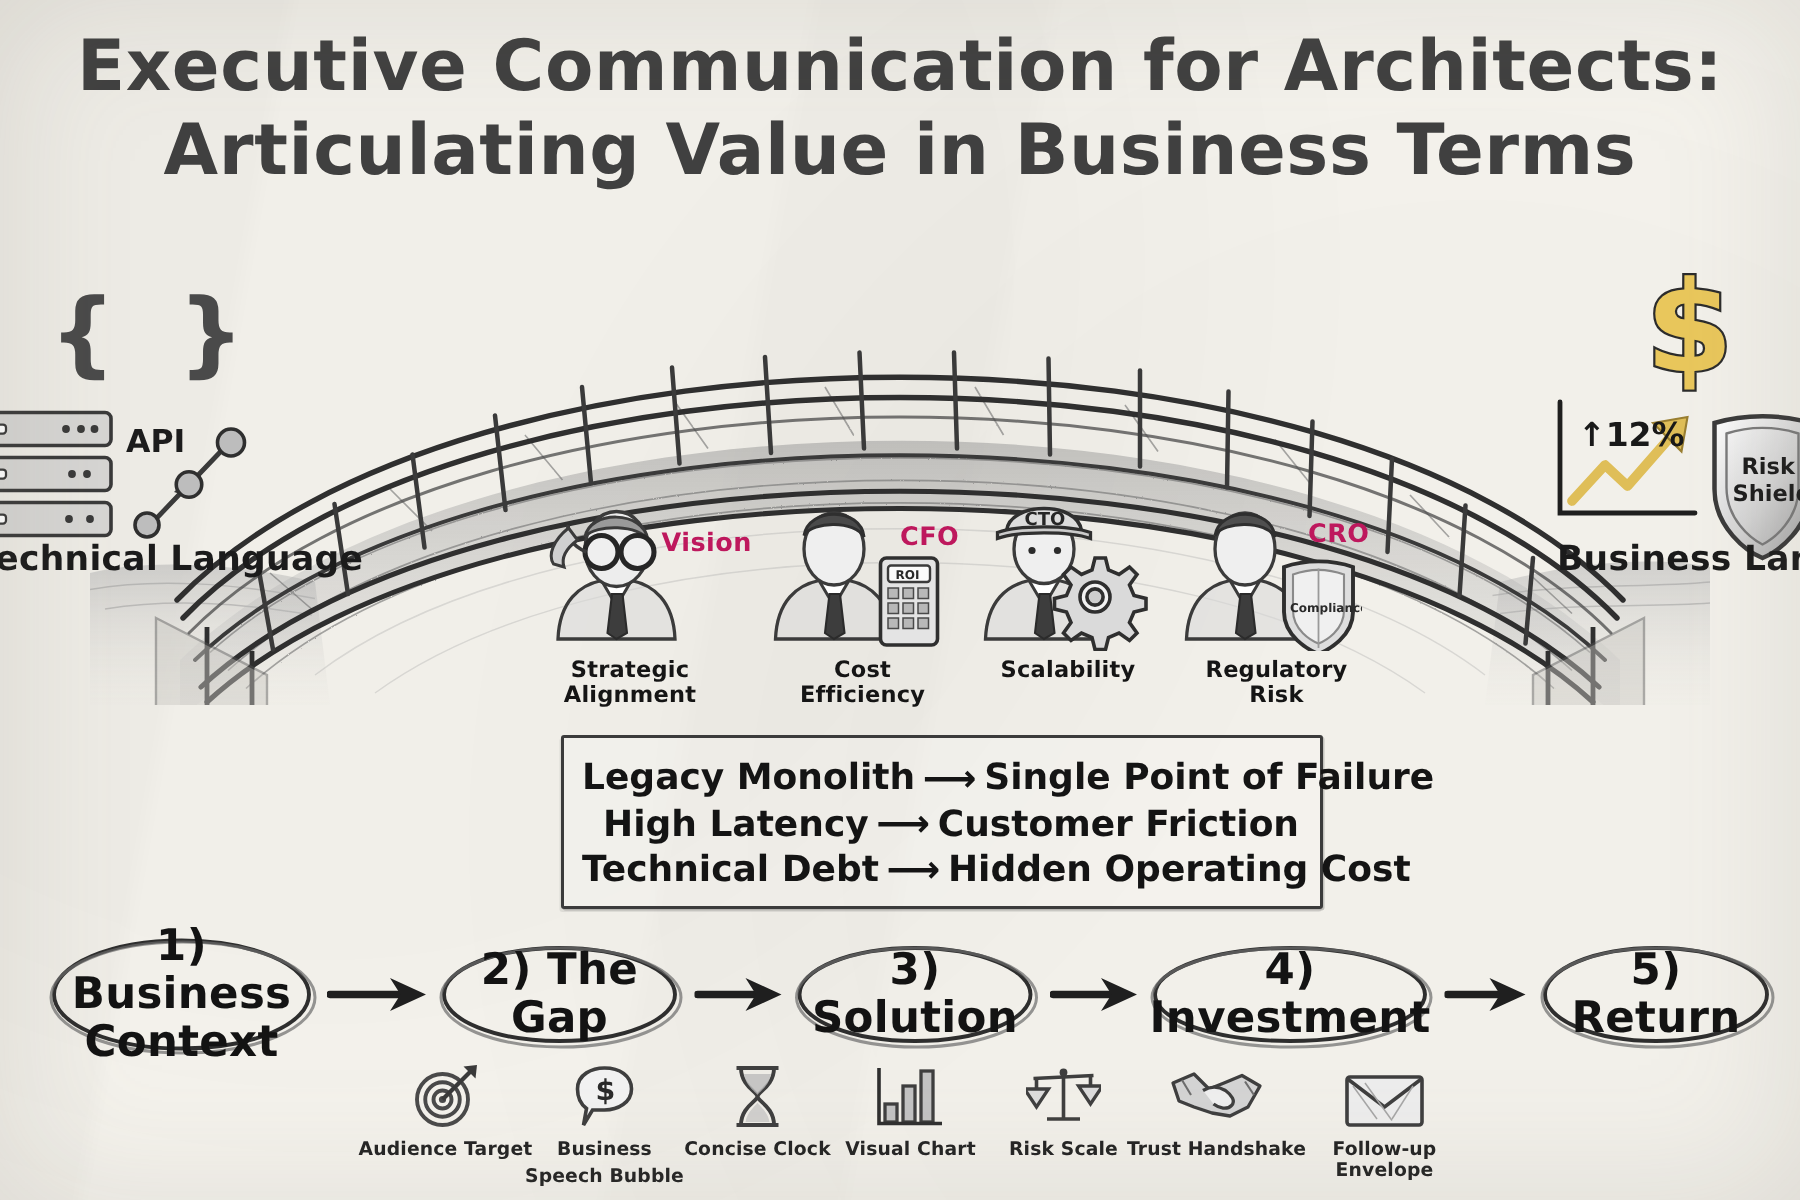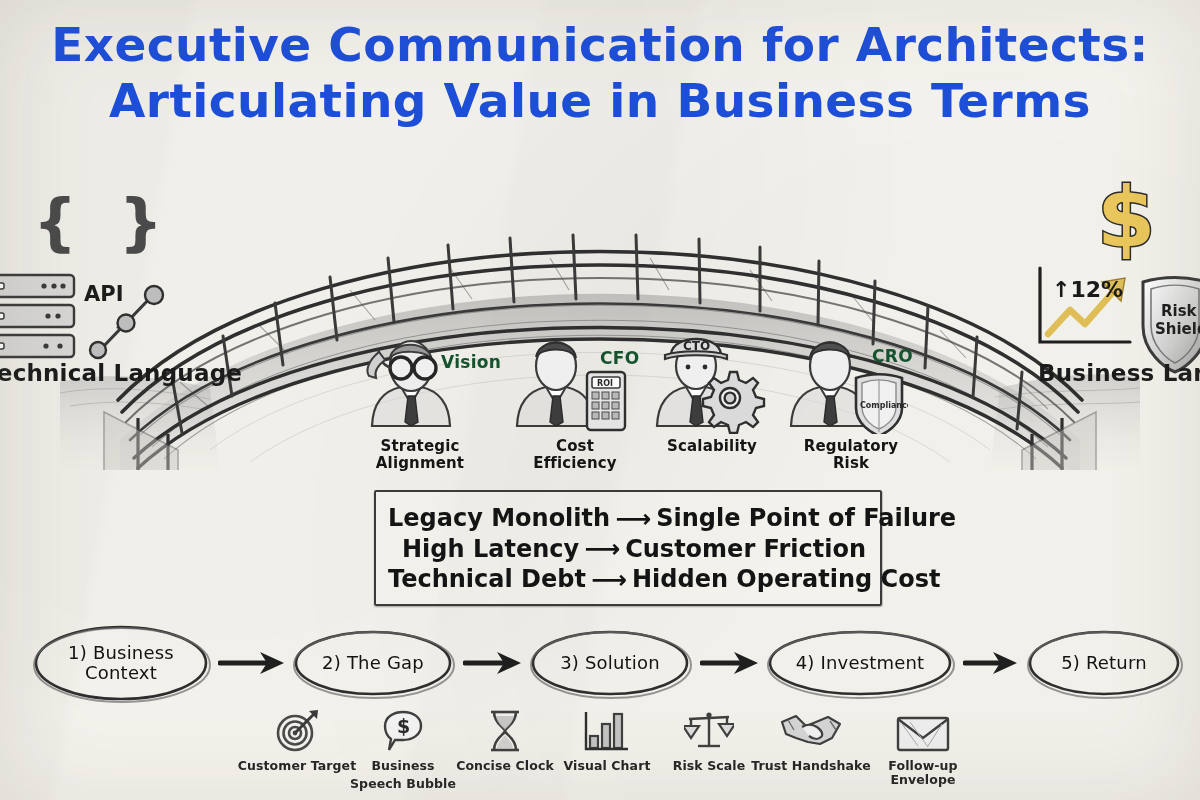--- a/index.html
+++ b/index.html
@@ -25,21 +25,21 @@
   }
 
   
   #title-block{
     position:absolute;left:0;top:20px;width:1200px;text-align:center;
     line-height:1.06;
   }
   .title-line{
     font-family:"DejaVu Sans","Liberation Sans",sans-serif;
     font-weight:700;
-    color:#1d4ed8;
+    color:#404040;
     letter-spacing:.4px;
     white-space:nowrap;
   }
   #title-line-1{font-size:47px;}
   #title-line-2{font-size:47px;margin-top:6px;}
 
   
   .side-label{
     position:absolute;
     font-size:23px;font-weight:700;color:#1b1b1b;
@@ -68,21 +68,21 @@
   #risk-shield-icon{position:absolute;left:1135px;top:268px;}
 
   
   #bridge-illustration{position:absolute;left:60px;top:150px;}
 
   
   .persona{position:absolute;width:150px;text-align:center;}
   .persona-figure{position:relative;height:104px;}
   .persona-role-tag{
     position:absolute;
-    font-size:17px;font-weight:700;color:#14532d;
+    font-size:17px;font-weight:700;color:#be185d;
     letter-spacing:.3px;white-space:nowrap;
   }
   .persona-caption{
     font-size:15px;font-weight:700;color:#151515;
     line-height:1.12;margin-top:4px;letter-spacing:.15px;
   }
   #persona-0{left:345px;top:330px;}
   #persona-1{left:500px;top:330px;}
   #persona-2{left:637px;top:322px;}
   #persona-3{left:776px;top:330px;}
@@ -109,21 +109,21 @@
   .translation-arrow{text-align:center;font-size:25px;}
 
   
   #step-flow{position:absolute;left:0;top:622px;width:1200px;height:84px;}
   .step-node{position:absolute;top:0;height:82px;}
   .step-ellipse-svg{position:absolute;left:0;top:0;}
   .step-label{
     position:absolute;inset:0;
     display:flex;align-items:center;justify-content:center;
     text-align:center;line-height:1.1;
-    font-size:18px;font-weight:400;color:#131313;letter-spacing:.2px;
+    font-size:29px;font-weight:700;color:#131313;letter-spacing:.2px;
     padding:0 12px;box-sizing:border-box;
   }
   .step-arrow{position:absolute;top:26px;}
 
   
   #bottom-icon-strip{position:absolute;left:0;top:706px;width:1200px;height:94px;}
   .bottom-icon-item{position:absolute;top:0;width:130px;text-align:center;}
   .bottom-icon-glyph{height:48px;display:flex;align-items:flex-end;justify-content:center;}
   .bottom-icon-caption{
     font-size:12.5px;font-weight:700;color:#242424;
@@ -516,21 +516,21 @@
         <g fill="none" stroke="#4a4a4a" stroke-width="2.6">
           <circle cx="22" cy="25" r="17"></circle>
             <circle cx="22" cy="25" r="11.5"></circle>
             <circle cx="22" cy="25" r="6"></circle>
         </g>
         <circle cx="22" cy="25" r="2.4" fill="#4a4a4a"></circle>
         <line x1="22" y1="25" x2="42" y2="5" stroke="#3a3a3a" stroke-width="2.8"></line>
         <path d="M36 3 L 45 2 L 44 11 Z" fill="#3a3a3a"></path>
       </svg>
     </div>
-    <div class="bottom-icon-caption">Customer Target</div>
+    <div class="bottom-icon-caption">Audience Target</div>
     <div class="bottom-icon-caption" style="margin-top:0"></div>
   </div>
 
   <div class="bottom-icon-item" style="left:338px">
     <div class="bottom-icon-glyph">
       <svg width="48" height="46" viewBox="0 0 48 46" class="sketch">
         <path d="M6 18 C 6 8, 16 4, 24 4 C 34 4, 42 9, 42 18 C 42 27, 33 32, 24 32
                  L 16 32 L 10 42 L 12 31 C 8 28, 6 24, 6 18 Z" fill="#f2f2f2" stroke="#3f3f3f" stroke-width="2.4"></path>
         <text x="18" y="25" font-family="DejaVu Sans, Liberation Sans, sans-serif" font-size="19" font-weight="700" fill="#2b2b2b">$</text>
       </svg>

